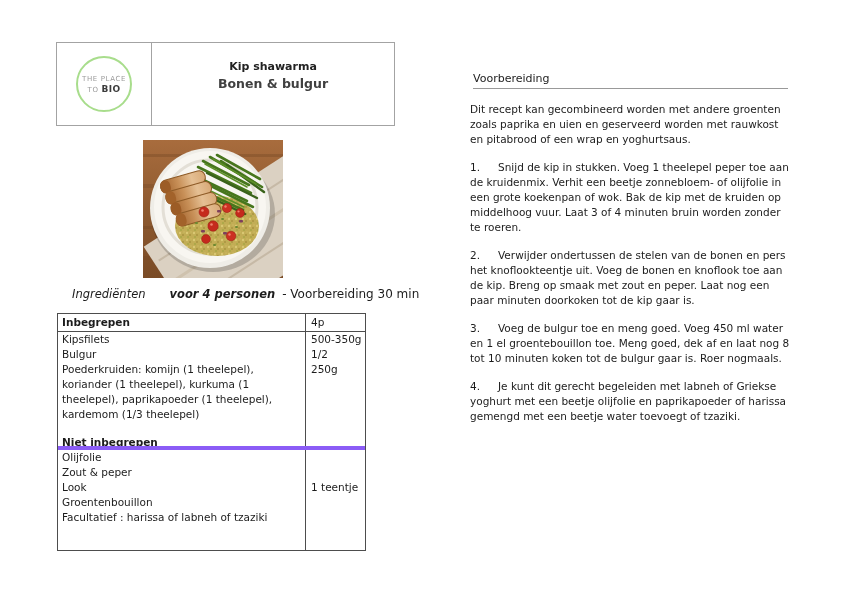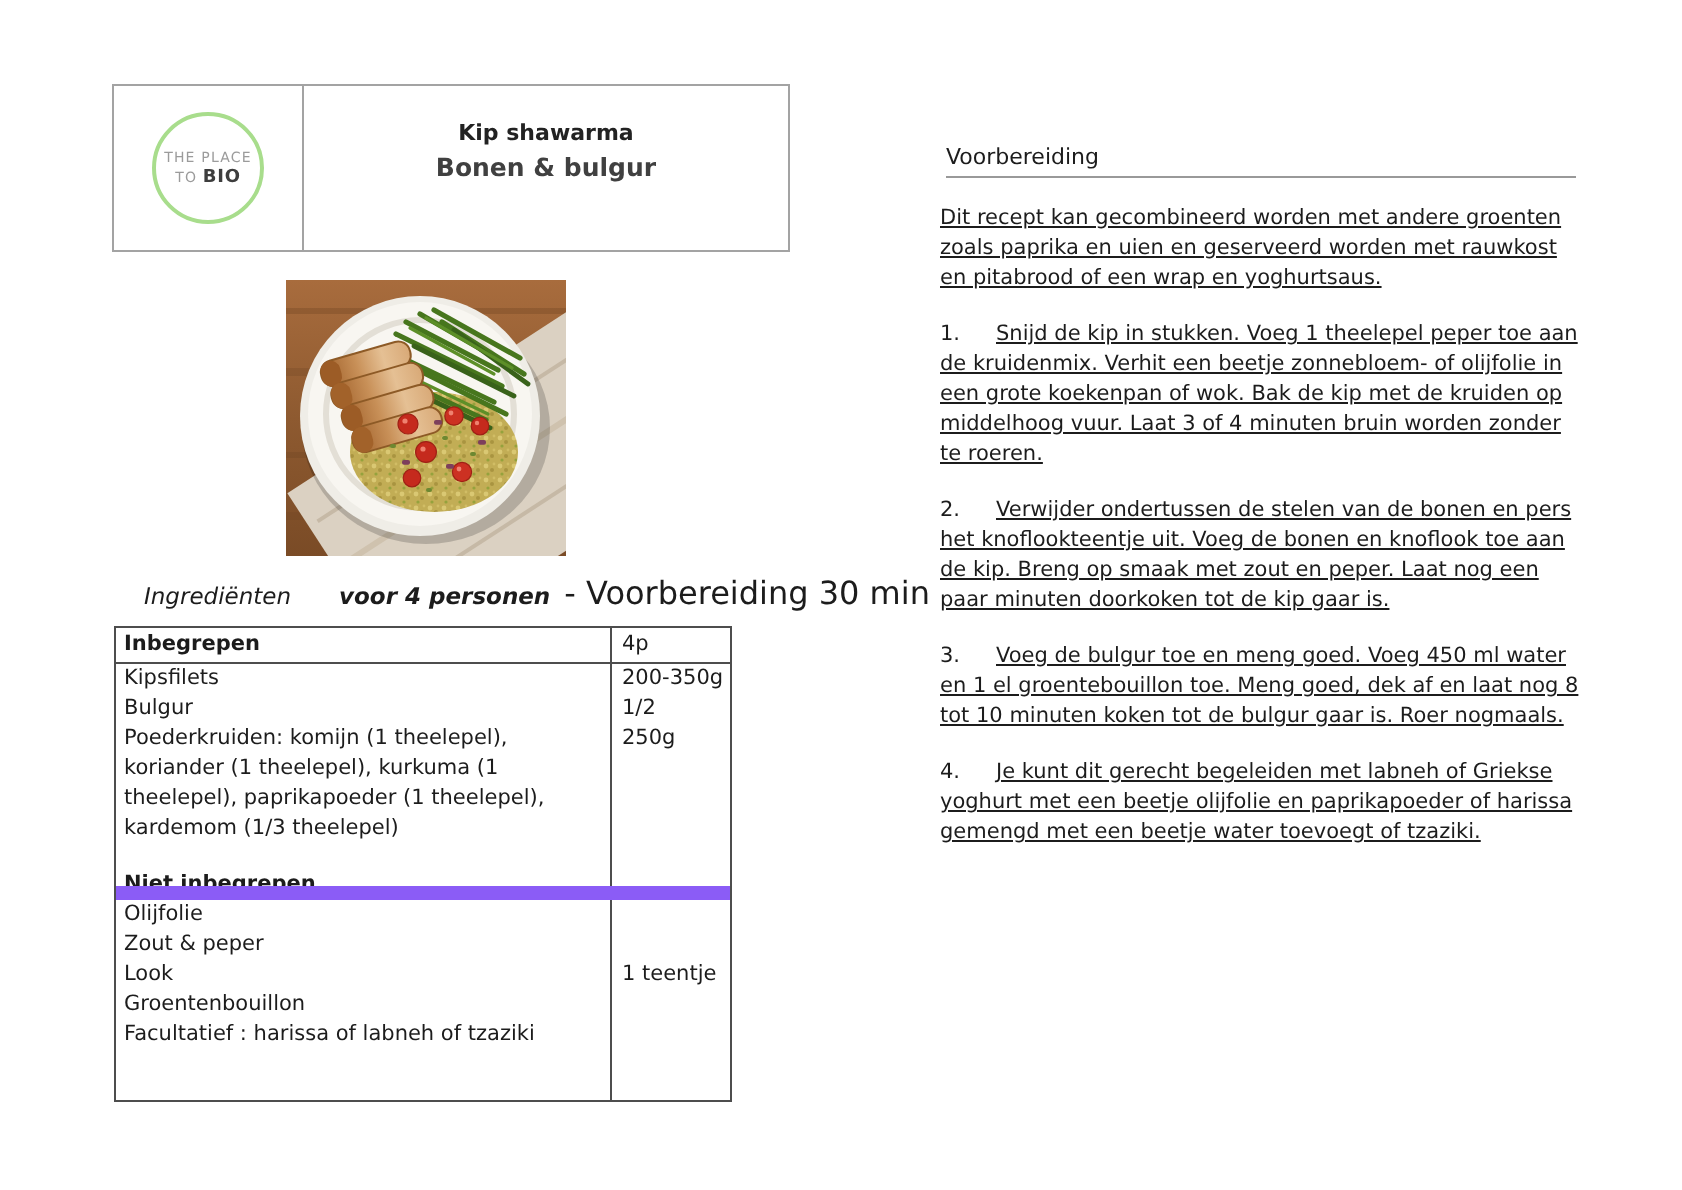--- a/index.html
+++ b/index.html
@@ -16,39 +16,39 @@
   .logo-brand{font-size:9px;color:#3d3d3d;font-weight:bold;letter-spacing:.4px;}
   .title-cell{flex:1;text-align:center;padding-top:17px;}
   .recipe-title{font-size:11px;font-weight:600;color:#222;margin:0;}
   .recipe-subtitle{font-size:12.5px;font-weight:600;color:#404040;margin:3px 0 0 0;}
   
   .photo{position:absolute;left:143px;top:140px;width:140px;height:138px;}
   
   .ing-line{position:absolute;left:72px;top:287px;font-size:11.5px;white-space:nowrap;}
   .ing-label{font-style:italic;margin-right:24px;}
   .ing-servings{font-style:italic;font-weight:bold;margin-right:7px;}
-  .ing-prep{font-size:16px;}
+  .ing-prep{font-size:12px;}
   
   .ing-table{position:absolute;left:57px;top:313px;width:309px;border:1px solid #4d4d4d;box-sizing:border-box;font-size:10.5px;line-height:15px;}
   .t-row{display:flex;box-sizing:border-box;}
   .t-name{width:247px;padding-left:4px;box-sizing:border-box;overflow:hidden;}
   .t-qty{flex:1;border-left:1px solid #4d4d4d;padding-left:5px;box-sizing:border-box;overflow:hidden;}
   .t-hdr{height:18px;border-bottom:1px solid #4d4d4d;}
   .t-hdr .t-name{font-weight:bold;padding-top:1px;}
   .t-hdr .t-qty{padding-top:1px;}
   .t-body1{height:103px;}
-  .t-hdr2{height:15px;border-bottom:7px solid #8b5cf6;}
+  .t-hdr2{height:15px;border-bottom:4px solid #8b5cf6;}
   .t-hdr2 .t-name{font-weight:bold;}
   .t-body2{height:100px;}
   .t-line{height:15px;overflow:visible;}
   .t-wrap{line-height:15px;}
   
   .prep{position:absolute;left:470px;top:68px;width:322px;font-size:10.5px;line-height:15px;}
   .prep-heading{font-size:11px;line-height:15px;border-bottom:1px solid #999;padding-bottom:2px;margin:3px;width:315px;font-weight:normal;}
-  .prep p{margin:13px 0 0 0;text-decoration:underline;}
+  .prep p{margin:13px 0 0 0;}
   .step-num{display:inline-block;width:28px;}
 </style>
 </head>
 <body>
 
 <div class="page">
 
   <div class="header-box">
     <div class="logo-cell">
       <div class="logo-circle">
@@ -167,21 +167,21 @@
       <div class="t-name">Inbegrepen</div>
       <div class="t-qty">4p</div>
     </div>
     <div class="t-row t-body1">
       <div class="t-name">
         <div class="t-line">Kipsfilets</div>
         <div class="t-line">Bulgur</div>
         <div class="t-wrap">Poederkruiden: komijn (1 theelepel), koriander (1 theelepel), kurkuma (1 theelepel), paprikapoeder (1 theelepel), kardemom (1/3 theelepel)</div>
       </div>
       <div class="t-qty">
-        <div class="t-line">200-350g</div>
+        <div class="t-line">500-350g</div>
         <div class="t-line">1/2</div>
         <div class="t-line">250g</div>
         <div class="t-line"></div>
       </div>
     </div>
     <div class="t-row t-hdr2">
       <div class="t-name">Niet inbegrepen</div>
       <div class="t-qty"></div>
     </div>
     <div class="t-row t-body2">

